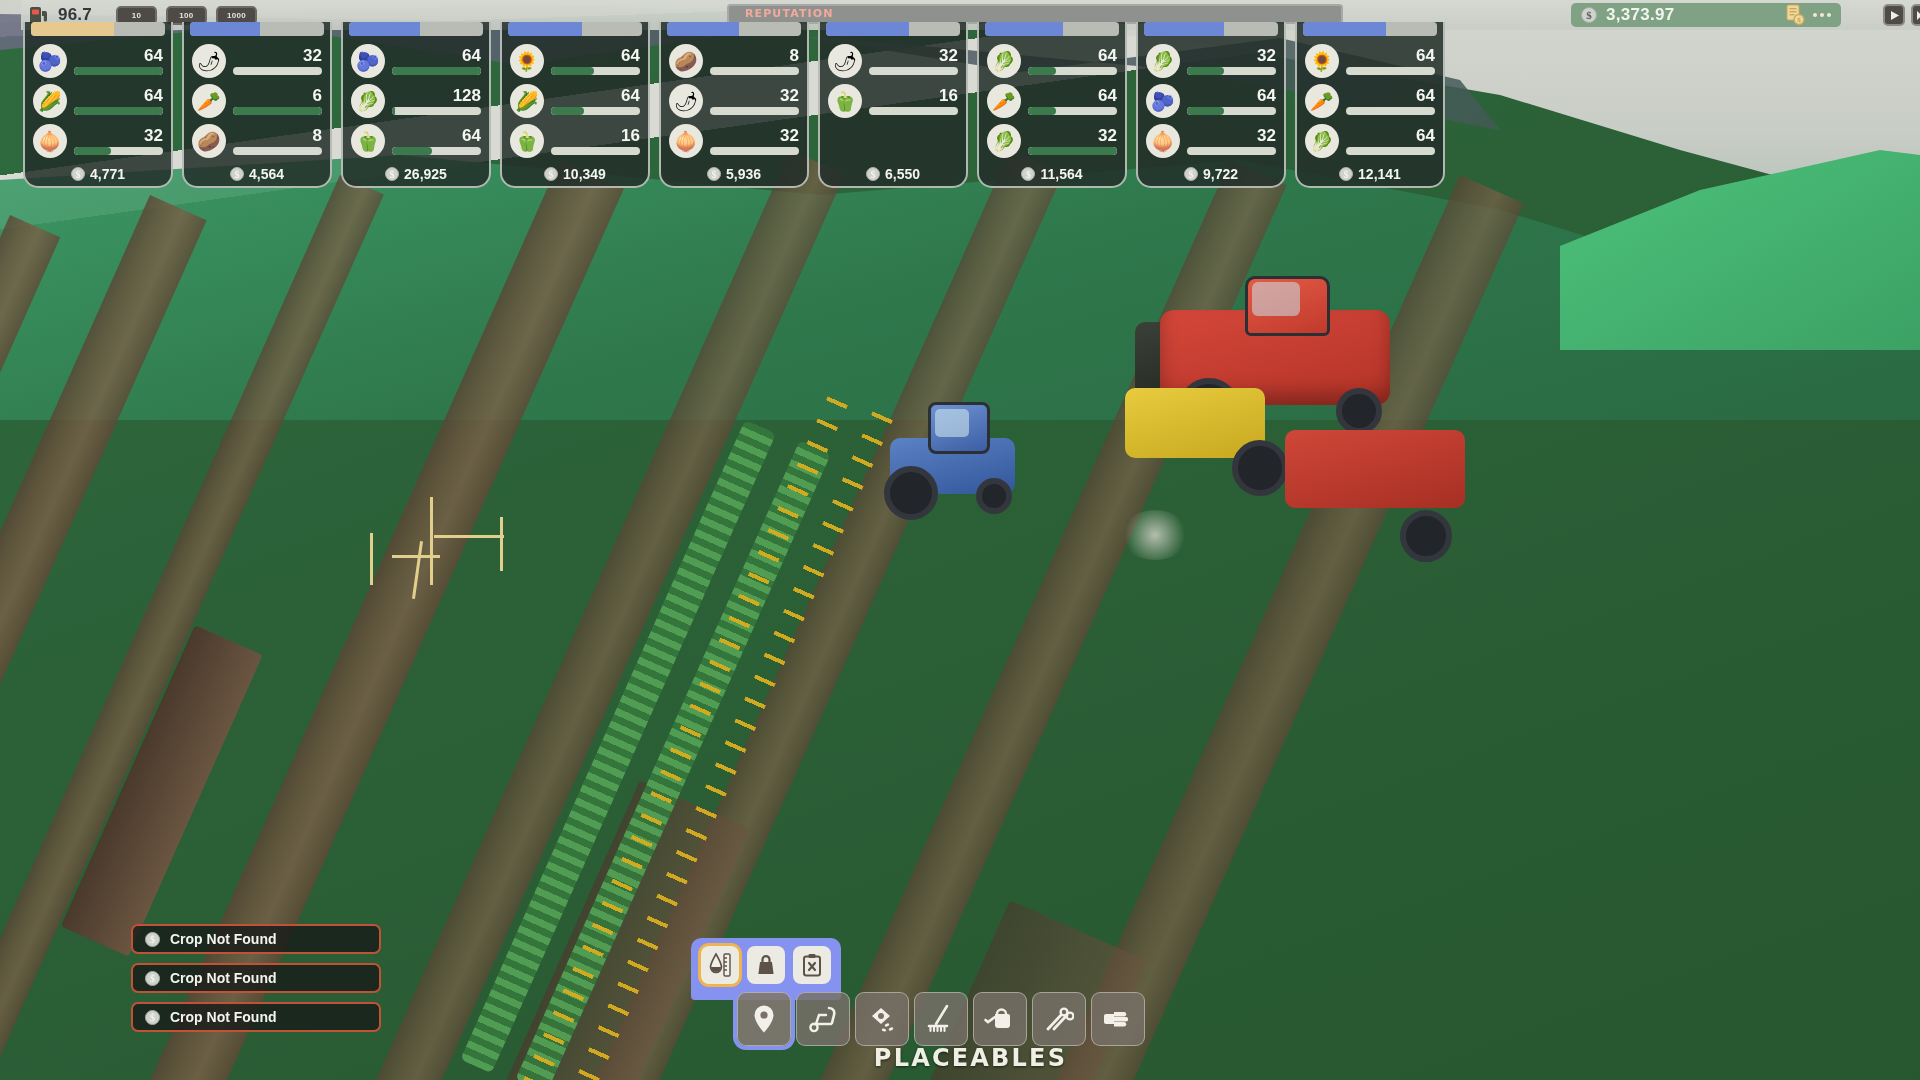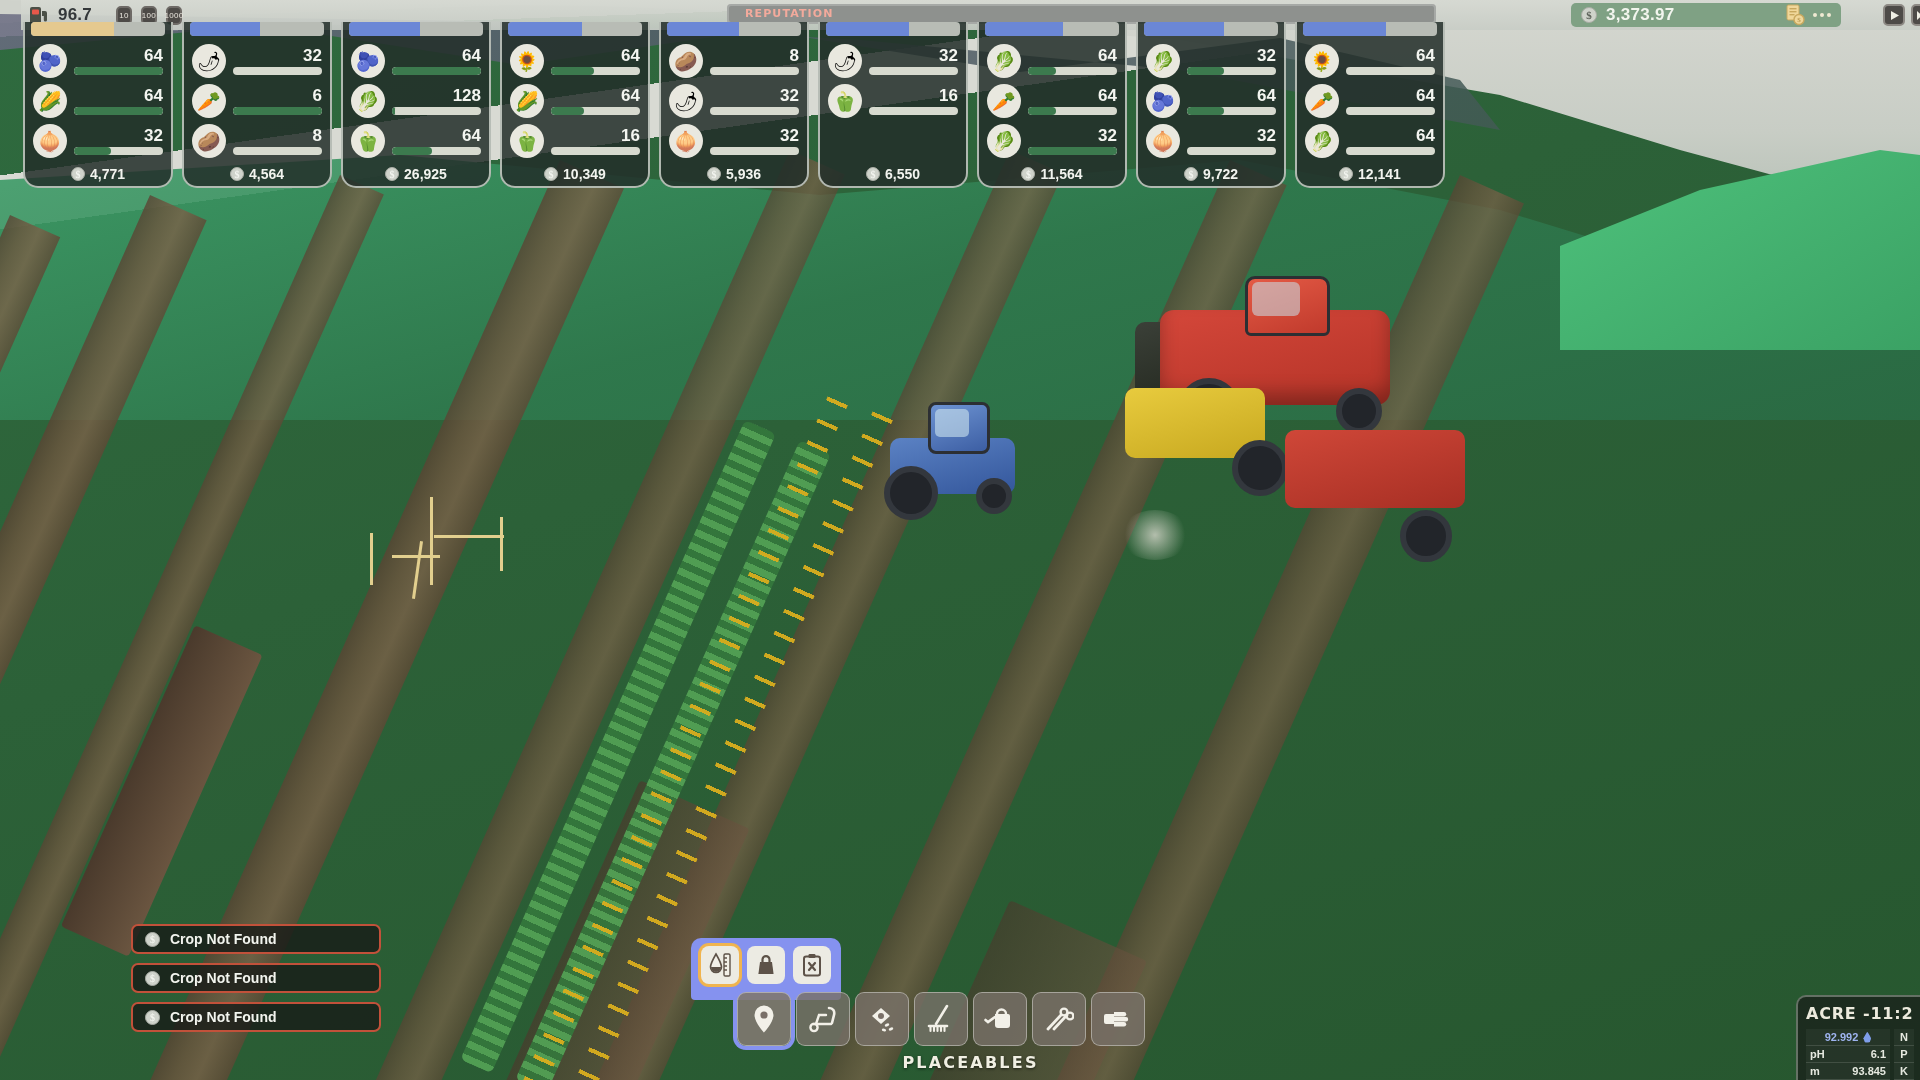--- a/index.html
+++ b/index.html
@@ -113,30 +113,30 @@
     position: absolute; top: 0; left: 0; width: 1920px; height: 30px;
     background: linear-gradient(to bottom, rgba(214,217,210,.97), rgba(200,205,198,.92));
     display: flex; align-items: center; padding: 0 8px;
   }
   .fuel-group { display: flex; align-items: center; gap: 9px; }
   .fuel-icon {
     width: 20px; height: 22px; position: relative;
   }
   .fuel-value { font-size: 17px; font-weight: 700; color: #34383a; letter-spacing:.2px;}
   .qty-btn {
-    width: 16px; height: 19px; border-radius: 5px;
+    width: 41px; height: 19px; border-radius: 5px;
     background: #4d4a47; border: 2px solid #6e6a66;
-    color: #e8e4dc; font-size: 8px; font-weight: 400;
+    color: #e8e4dc; font-size: 8px; font-weight: 700;
     display: flex; align-items: center; justify-content: center;
     letter-spacing: .3px;
   }
   .qty-row { display: flex; gap: 9px; margin-left: 24px; }
 
   .rep-wrap {
-    position: absolute; left: 706px; top: 4px; width: 709px; height: 20px;
+    position: absolute; left: 706px; top: 4px; width: 616px; height: 20px;
     background: #8e918e; border-radius: 4px; overflow: hidden;
     box-shadow: inset 0 0 0 2px rgba(255,255,255,.22);
     padding-left: 48px;
   }
   .rep-fill { height: 100%; width: 50.4%; background: #e8472f; }
   .rep-label {
     position: absolute; left: 18px; top: 3px; font-size: 11px; font-weight: 700;
     color: #f3aa9c; letter-spacing: 1.1px;
     font-family: "DejaVu Sans", sans-serif;
   }
@@ -231,21 +231,21 @@
   .toolbar { position:absolute; left: 46px; bottom: 26px; display:flex; gap: 5px; }
   .tool {
     width: 54px; height: 54px; border-radius: 9px;
     background: rgba(120,112,104,.82);
     border: 1px solid rgba(236,236,230,.45);
     display:flex; align-items:center; justify-content:center;
   }
   .tool.selected { box-shadow: 0 0 0 4px #8592ef; background: rgba(128,120,112,.9); }
   .toolbar-title {
     position:absolute; left: 50%; transform:translateX(-50%); bottom: 0;
-    color: #f0efe3; font-size: 16px; letter-spacing: 2.2px; font-weight: 700;
+    color: #f0efe3; font-size: 24px; letter-spacing: 2.2px; font-weight: 700;
     font-family: "DejaVu Sans", sans-serif;
     text-shadow: 0 1px 3px rgba(0,0,0,.6);
   }
 
   
   .acre-panel {
     position:absolute; right: 0; bottom: 0; width: 124px;
     background: rgba(26,34,28,.80);
     border-top-left-radius: 10px;
     border: 2px solid rgba(210,216,206,.4); border-right:none; border-bottom:none;
@@ -808,38 +808,14 @@
             <path d="M11 7 h10 a2.2 2.2 0 0 1 0 4.4 H11z" fill="#f2f0e8"></path>
             <path d="M11 12 h12 a2.2 2.2 0 0 1 0 4.4 H11z" fill="#f2f0e8"></path>
             <path d="M11 17 h10 a2.2 2.2 0 0 1 0 4.4 H11z" fill="#f2f0e8"></path>
           </svg>
         </div>
       </div>
 
     <div class="toolbar-title">PLACEABLES</div>
   </div>
 
-  <div class="acre-panel">
-    <div class="acre-title">ACRE  -11:2</div>
-    <div class="acre-grid">
-      <div class="acre-col">
-        <div class="acre-cell water">
-          <b>92.992</b>
-          <span class="drop"></span>
-        </div>
-        <div class="acre-cell">
-          <span>pH</span>
-          <b>6.1</b>
-        </div>
-        <div class="acre-cell">
-          <span>m</span>
-          <b>93.845</b>
-        </div>
-      </div>
-      <div class="acre-col npk">
-        <div class="npk-cell">N</div>
-        <div class="npk-cell">P</div>
-        <div class="npk-cell">K</div>
-      </div>
-    </div>
-  </div>
 
 </div>
 
 </body></html>

